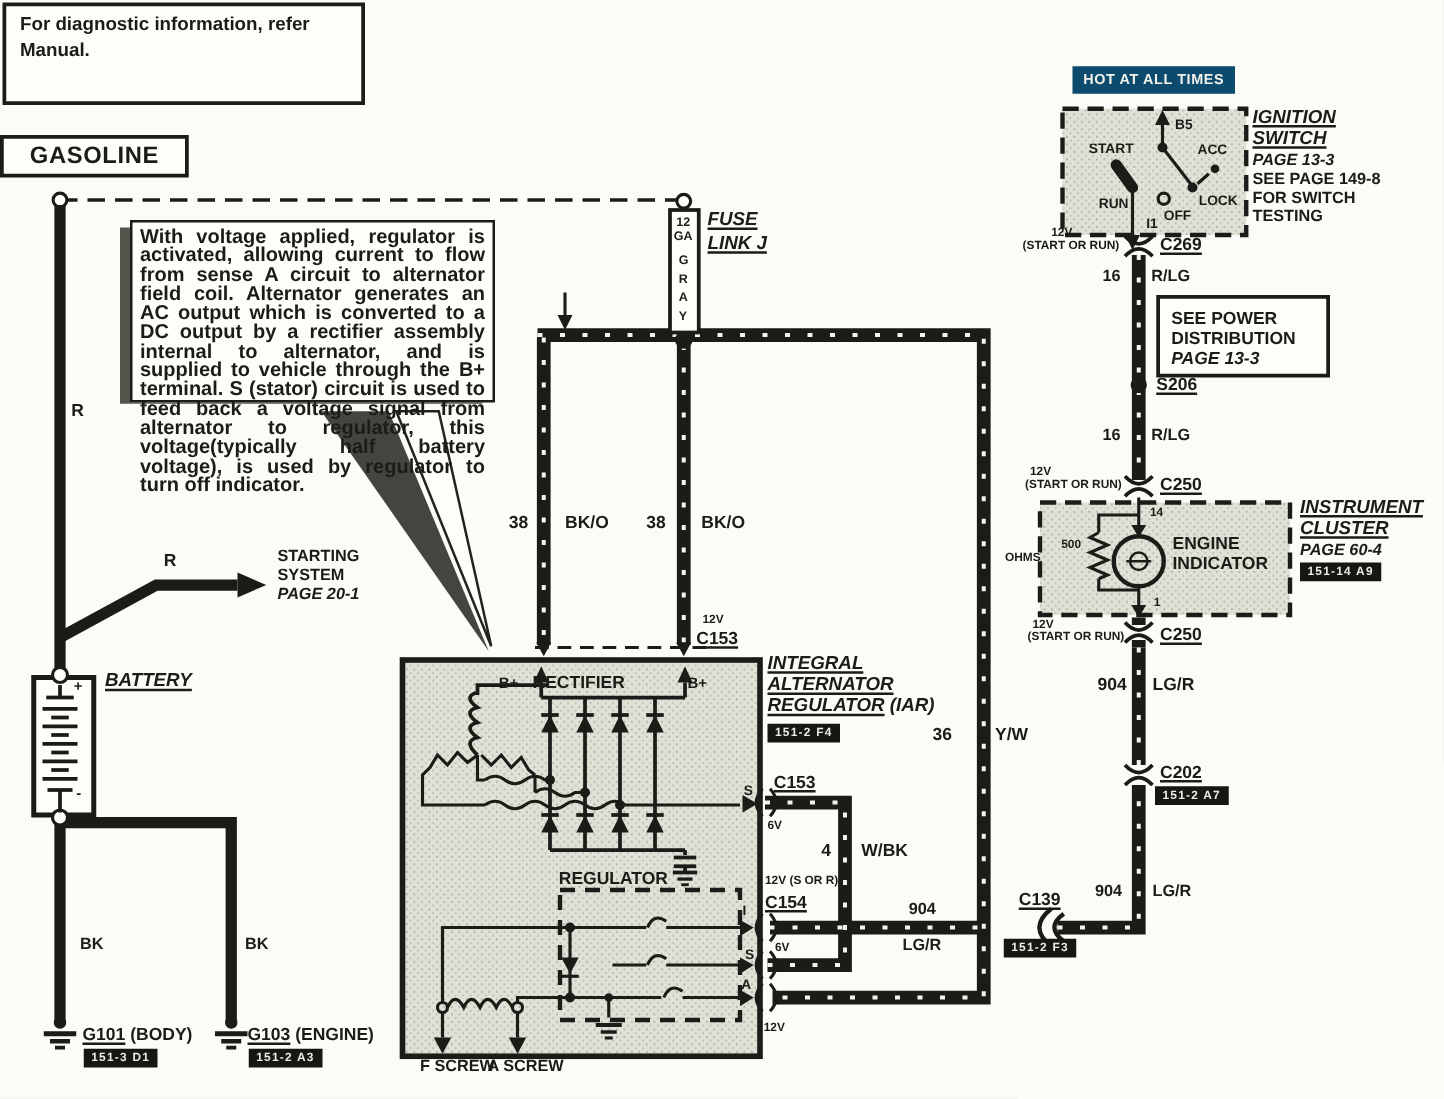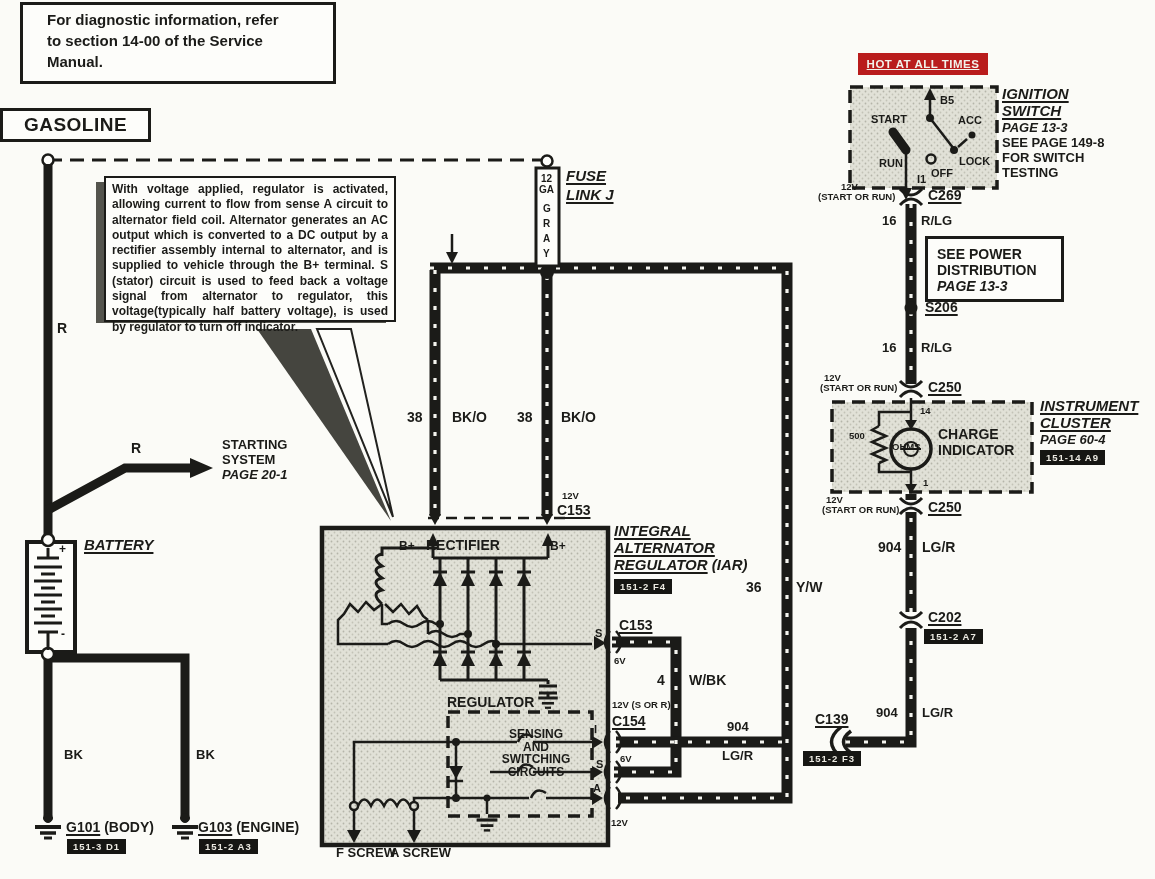--- a/index.html
+++ b/index.html
@@ -11,27 +11,27 @@
   .xxs{font-size:9.5px;}
   .s11{font-size:11px;}
   .md{font-size:13px;}
   .m14{font-size:14px;}
   .lg{font-size:15px;font-style:italic;}
   .u{text-decoration:underline;text-decoration-thickness:2px;text-underline-offset:2px;}
   .it{font-style:italic;}
   .badge{position:absolute;background:#161613;color:#eceae2;font:bold 9.5px "Liberation Sans",sans-serif;
          padding:2px 6px;letter-spacing:1px;z-index:3;white-space:nowrap;}
   .box{position:absolute;border:3px solid #1b1b18;background:#fdfdfa;z-index:2;}
-  .banner{position:absolute;background:#b91c1c;color:#f2f1ea;font:bold 11.5px "Liberation Sans",sans-serif;
-          display:flex;align-items:center;justify-content:center;z-index:3;letter-spacing:.5px;text-decoration:underline;}
-  #notebox{left:20px;top:2px;width:262px;height:68px;padding:4px 24px;font-size:15px;font-weight:bold;line-height:21px;}
+  .banner{position:absolute;background:#0c4a6e;color:#f2f1ea;font:bold 11.5px "Liberation Sans",sans-serif;
+          display:flex;align-items:center;justify-content:center;z-index:3;letter-spacing:.5px;}
+  #notebox{left:2px;top:2px;width:262px;height:68px;padding:4px 11px;font-size:15px;font-weight:bold;line-height:21px;}
   #gasbox{left:0px;top:108px;width:145px;height:28px;display:flex;align-items:center;justify-content:center;
           font-size:19px;font-weight:bold;letter-spacing:.5px;}
   #parabox{left:104px;top:176px;width:276px;height:134px;padding:4px 6px;border-width:2.5px;
-           font-size:12px;font-weight:bold;line-height:15.3px;text-align:justify;z-index:2;}
+           font-size:16px;font-weight:bold;line-height:15.3px;text-align:justify;z-index:2;}
   .shadow{position:absolute;background:#54544d;z-index:1;}
   #onlybox{left:402px;top:184px;width:96px;height:40px;padding:5px 6px;font-size:15px;font-weight:bold;line-height:19px;}
   #pwrbox{left:925px;top:236px;width:115px;height:46px;padding:7px 9px;font-size:14px;font-weight:bold;line-height:16px;}
   #sensing{left:486px;top:728px;width:100px;text-align:center;font-size:12px;font-weight:bold;line-height:12.5px;z-index:3;position:absolute;}
 </style>
 </head>
 <body>
 
 <div id="stage">
 
@@ -299,21 +299,20 @@
     <polygon points="924,100 936,100 930,88" fill="#1b1b18"></polygon>
     <polygon points="900,188 912,188 906,200" fill="#1b1b18"></polygon>
   </g>
 
   <polygon points="257,329 311,329 391,521" fill="#45453f"></polygon>
   <polygon points="317,329 351,329 393,517" fill="#fdfdfa" stroke="#22221f" stroke-width="2"></polygon>
 </svg>
 
   <div class="box" id="notebox">
     <div>For diagnostic information, refer</div>
-    <div>to section 14-00 of the Service</div>
     <div>Manual.</div>
   </div>
 
   <div class="box" id="gasbox">GASOLINE</div>
 
   <div class="shadow" style="left:96px;top:182px;width:9px;height:138px;"></div>
   <div class="shadow" style="left:96px;top:310px;width:290px;height:13px;"></div>
   <div class="box" id="parabox">With voltage applied, regulator is activated, allowing current to flow from sense A circuit to alternator field coil.  Alternator generates an AC output which is converted to a DC output by a rectifier assembly internal to alternator, and is supplied to vehicle through the B+ terminal.  S (stator) circuit is used to feed back a voltage signal from alternator to regulator, this voltage(typically half battery voltage), is used by regulator to turn off indicator.</div>
 
   <div class="lbl xs" style="left:541px;top:173px;">12</div>
@@ -364,22 +363,22 @@
   <div class="lbl m14 u" style="left:925px;top:300px;">S206</div>
   <div class="lbl md" style="left:882px;top:341px;">16</div>
   <div class="lbl md" style="left:921px;top:341px;">R/LG</div>
 
   <div class="lbl xxs" style="left:824px;top:373px;">12V</div>
   <div class="lbl xxs" style="left:820px;top:383px;">(START OR RUN)</div>
   <div class="lbl m14 u" style="left:928px;top:380px;">C250</div>
 
   <div class="lbl xxs" style="left:920px;top:406px;">14</div>
   <div class="lbl xxs" style="left:849px;top:431px;">500</div>
-  <div class="lbl xxs" style="left:892px;top:442px;">OHMS</div>
-  <div class="lbl m14" style="left:938px;top:427px;">CHARGE</div>
+  <div class="lbl xxs" style="left:804px;top:442px;">OHMS</div>
+  <div class="lbl m14" style="left:938px;top:427px;">ENGINE</div>
   <div class="lbl m14" style="left:938px;top:443px;">INDICATOR</div>
   <div class="lbl xxs" style="left:923px;top:478px;">1</div>
   <div class="lbl lg u" style="left:1040px;top:398px;">INSTRUMENT</div>
   <div class="lbl lg u" style="left:1040px;top:415px;">CLUSTER</div>
   <div class="lbl md it" style="left:1040px;top:433px;">PAGE 60-4</div>
   <div class="badge" style="left:1040px;top:450px;">151-14 A9</div>
 
   <div class="lbl xxs" style="left:826px;top:495px;">12V</div>
   <div class="lbl xxs" style="left:822px;top:505px;">(START OR RUN)</div>
   <div class="lbl m14 u" style="left:928px;top:500px;">C250</div>
@@ -412,26 +411,20 @@
   <div class="lbl xxs" style="left:612px;top:700px;">12V (S OR R)</div>
   <div class="lbl m14 u" style="left:612px;top:714px;">C154</div>
   <div class="lbl xxs" style="left:620px;top:754px;">6V</div>
   <div class="lbl xxs" style="left:611px;top:818px;">12V</div>
 
   <div class="lbl" style="left:399px;top:540px;font-size:12px;">B+</div>
   <div class="lbl m14" style="left:426px;top:538px;">RECTIFIER</div>
   <div class="lbl" style="left:550px;top:540px;font-size:12px;">B+</div>
   <div class="lbl" style="left:595px;top:627px;font-size:11px;">S</div>
   <div class="lbl m14" style="left:447px;top:695px;">REGULATOR</div>
-  <div id="sensing">
-    <div>SENSING</div>
-    <div>AND</div>
-    <div>SWITCHING</div>
-    <div>CIRCUITS</div>
-  </div>
   <div class="lbl" style="left:594px;top:723px;font-size:11px;">I</div>
   <div class="lbl" style="left:596px;top:758px;font-size:11px;">S</div>
   <div class="lbl" style="left:593px;top:782px;font-size:11px;">A</div>
   <div class="lbl md" style="left:323px;top:846px;margin-left:13px;">F SCREW</div>
   <div class="lbl md" style="left:390px;top:846px;">A SCREW</div>
 
   <div class="lbl lg u" style="left:84px;top:537px;">BATTERY</div>
   <div class="lbl" style="left:59px;top:543px;font-size:12px;">+</div>
   <div class="lbl" style="left:61px;top:628px;font-size:12px;">-</div>
   <div class="lbl m14" style="left:57px;top:321px;">R</div>

